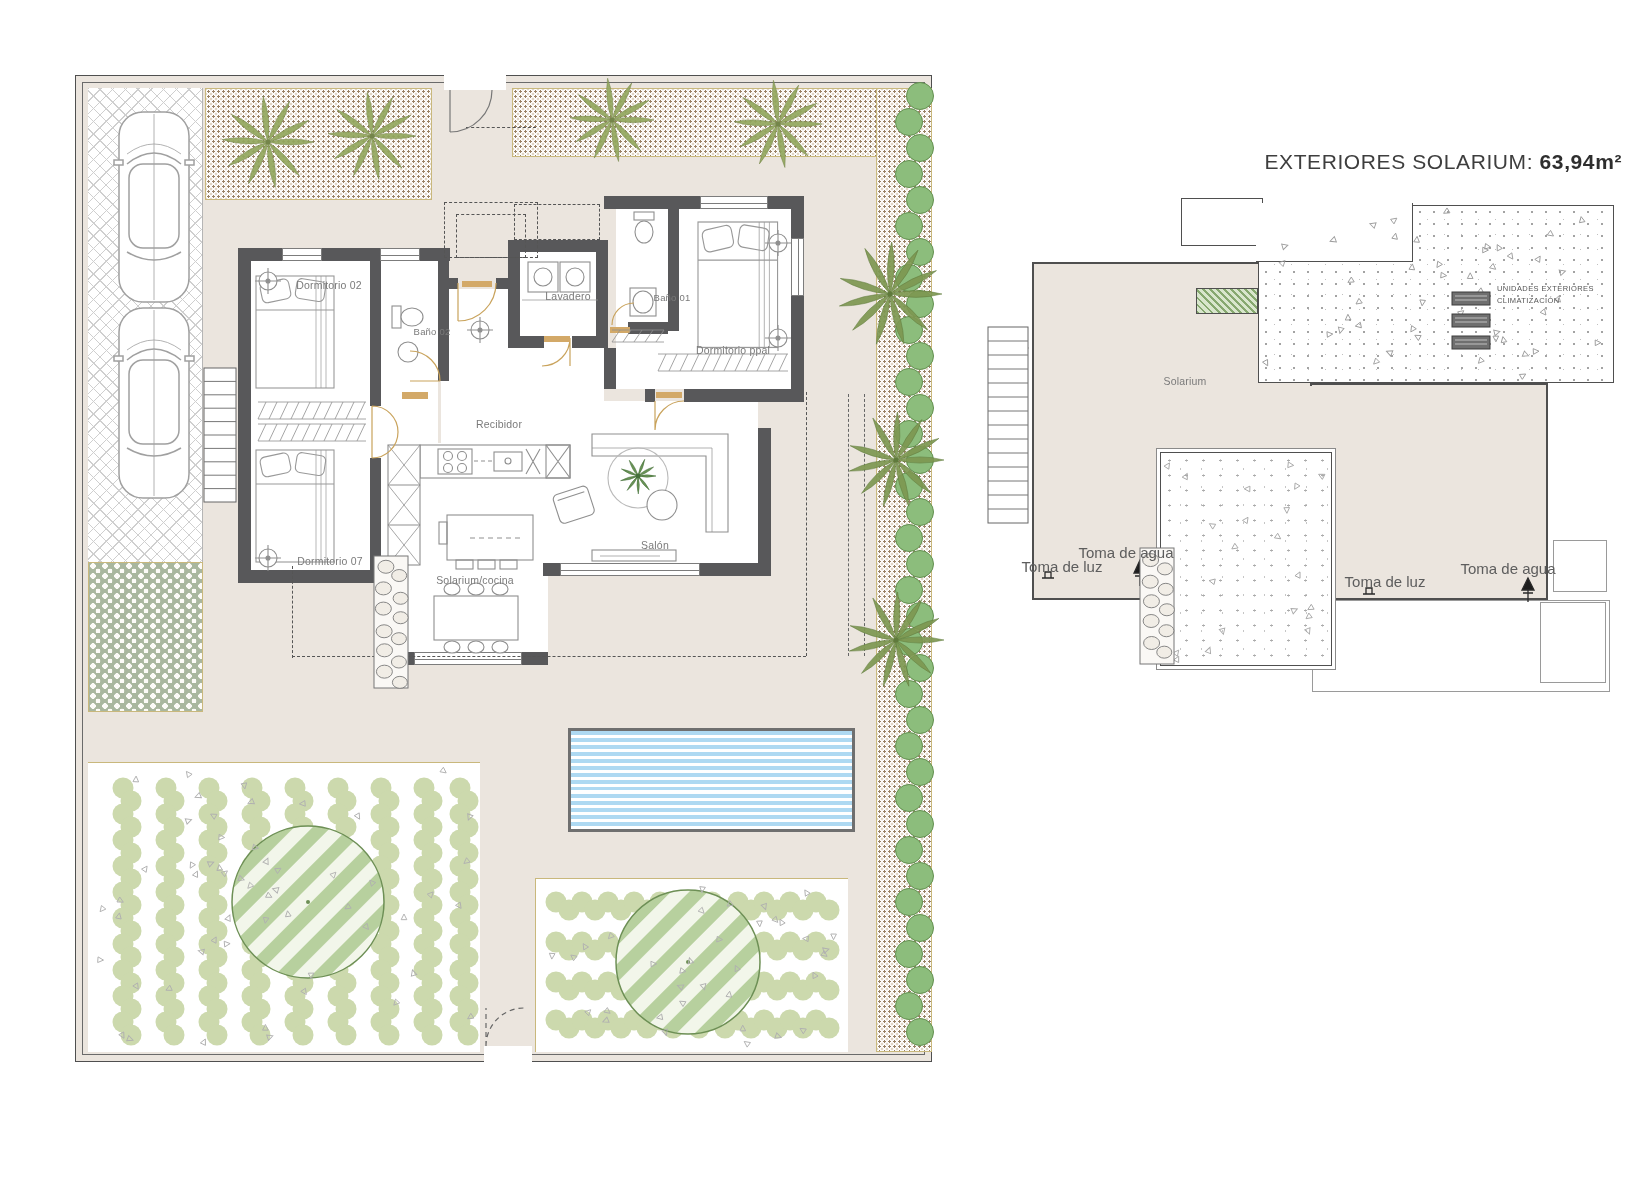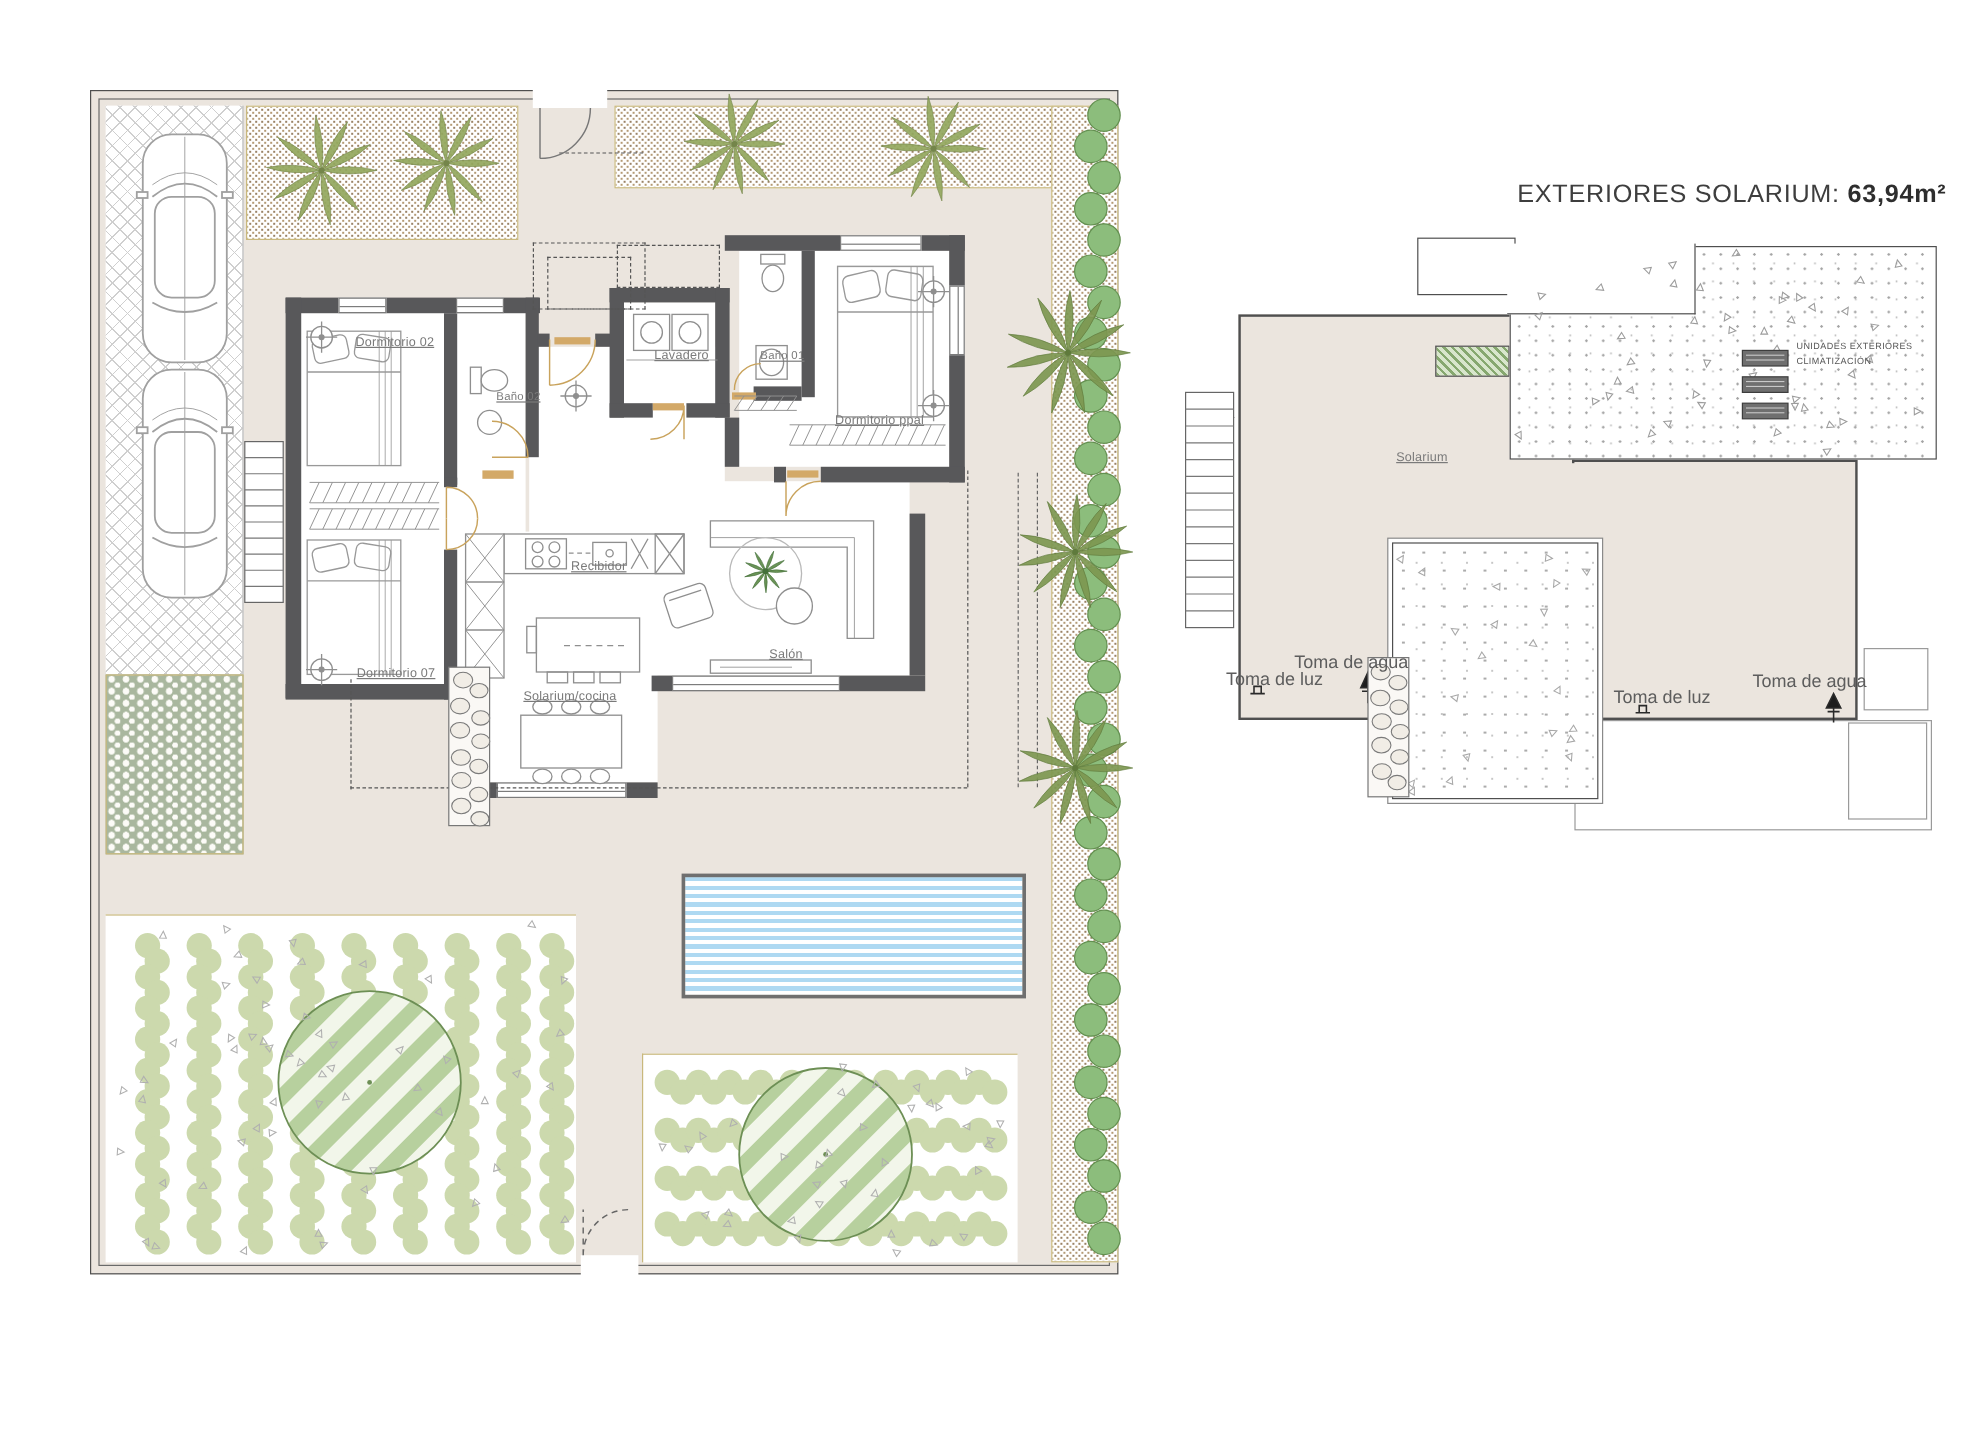--- a/index.html
+++ b/index.html
@@ -6,21 +6,21 @@
   #page{position:relative;width:1642px;height:1200px;background:#fff;overflow:hidden;
         font-family:"Liberation Sans",sans-serif;}
   .zone{position:absolute;box-sizing:border-box;}
   .wall{position:absolute;background:var(--wall);}
   .floor{position:absolute;background:#fff;}
   .win{position:absolute;background:#fff;border:1px solid #7c7c7c;box-sizing:border-box;}
   .win::after{content:"";position:absolute;left:0;right:0;top:50%;height:1px;background:#7c7c7c;}
   .winv::after{left:50%;top:0;bottom:0;width:1px;height:auto;}
   .dash{position:absolute;box-sizing:border-box;}
   .lbl{position:absolute;transform:translate(-50%,-50%);font-size:10.5px;color:#7a7a7a;
-       letter-spacing:.2px;white-space:nowrap;text-decoration:underline;}
+       letter-spacing:.2px;white-space:nowrap;}
   .slbl{position:absolute;transform:translate(-50%,-50%);font-size:15px;color:#5d5d5d;white-space:nowrap;}
   .aclbl{position:absolute;font-size:7.5px;color:#555;letter-spacing:.4px;white-space:nowrap;}
   .title{position:absolute;left:1100px;top:150px;width:522px;text-align:right;
          font-size:21px;color:#3e3e3e;letter-spacing:.6px;}
   .title b{font-weight:bold;color:#2e2e2e;}
   .herring{background-color:#fff;background-image:
      repeating-linear-gradient(45deg,#cfcfcf 0,#cfcfcf 1px,transparent 1px,transparent 9px),
      repeating-linear-gradient(135deg,#cfcfcf 0,#cfcfcf 1px,transparent 1px,transparent 9px);}
   .stipple{background-color:#fff;background-image:
      radial-gradient(#9a8265 1px,transparent 1.3px),
@@ -952,23 +952,23 @@
         <rect x="1452" y="314" width="38" height="13" fill="#6f6f6f" stroke="#3d3d3d"></rect>
         <path d="M1455 318 H1487 M1455 322 H1487" stroke="#d6d6d6" stroke-width="0.8"></path>
         <rect x="1452" y="336" width="38" height="13" fill="#6f6f6f" stroke="#3d3d3d"></rect>
         <path d="M1455 340 H1487 M1455 344 H1487" stroke="#d6d6d6" stroke-width="0.8"></path>
       </g>
     </svg>
 
   <span class="lbl" style="left:329px;top:285px;">Dormitorio 02</span>
   <span class="lbl" style="left:432px;top:331px;font-size:9.5px;">Baño 02</span>
   <span class="lbl" style="left:568px;top:296px;">Lavadero</span>
-  <span class="lbl" style="left:652px;top:297px;font-size:9.5px;">Baño 01</span>
+  <span class="lbl" style="left:672px;top:297px;font-size:9.5px;">Baño 01</span>
   <span class="lbl" style="left:733px;top:350px;">Dormitorio ppal</span>
-  <span class="lbl" style="left:499px;top:424px;margin-top:48px;">Recibidor</span>
+  <span class="lbl" style="left:499px;top:424px;">Recibidor</span>
   <span class="lbl" style="left:330px;top:561px;">Dormitorio 07</span>
   <span class="lbl" style="left:475px;top:580px;">Solarium/cocina</span>
   <span class="lbl" style="left:655px;top:545px;">Salón</span>
 
   <span class="lbl" style="left:1185px;top:381px;">Solarium</span>
   <span class="aclbl" style="left:1497px;top:284px;">UNIDADES EXTERIORES</span>
   <span class="aclbl" style="left:1497px;top:296px;">CLIMATIZACIÓN</span>
   <span class="slbl" style="left:1062px;top:566px;">Toma de luz</span>
   <span class="slbl" style="left:1126px;top:552px;">Toma de agua</span>
   <span class="slbl" style="left:1385px;top:581px;">Toma de luz</span>

